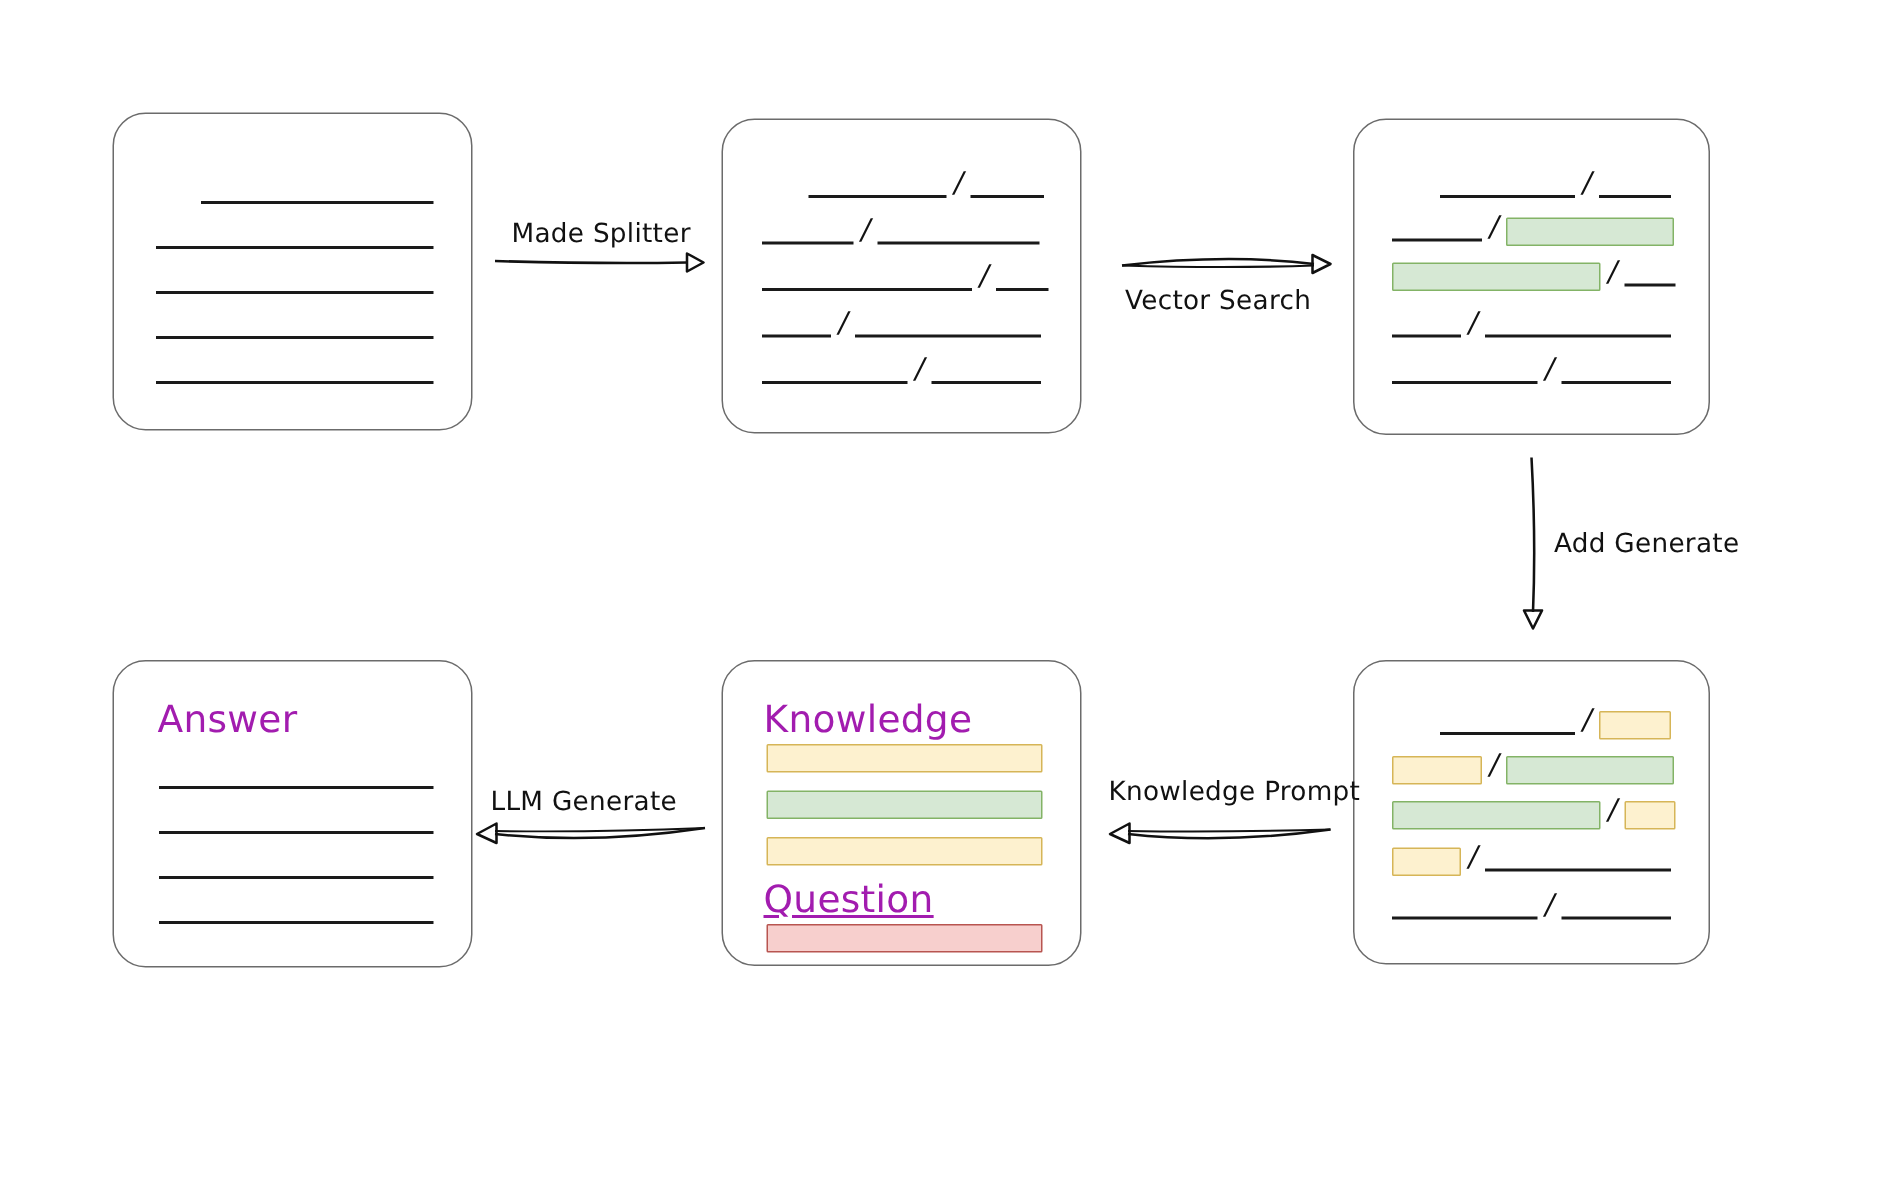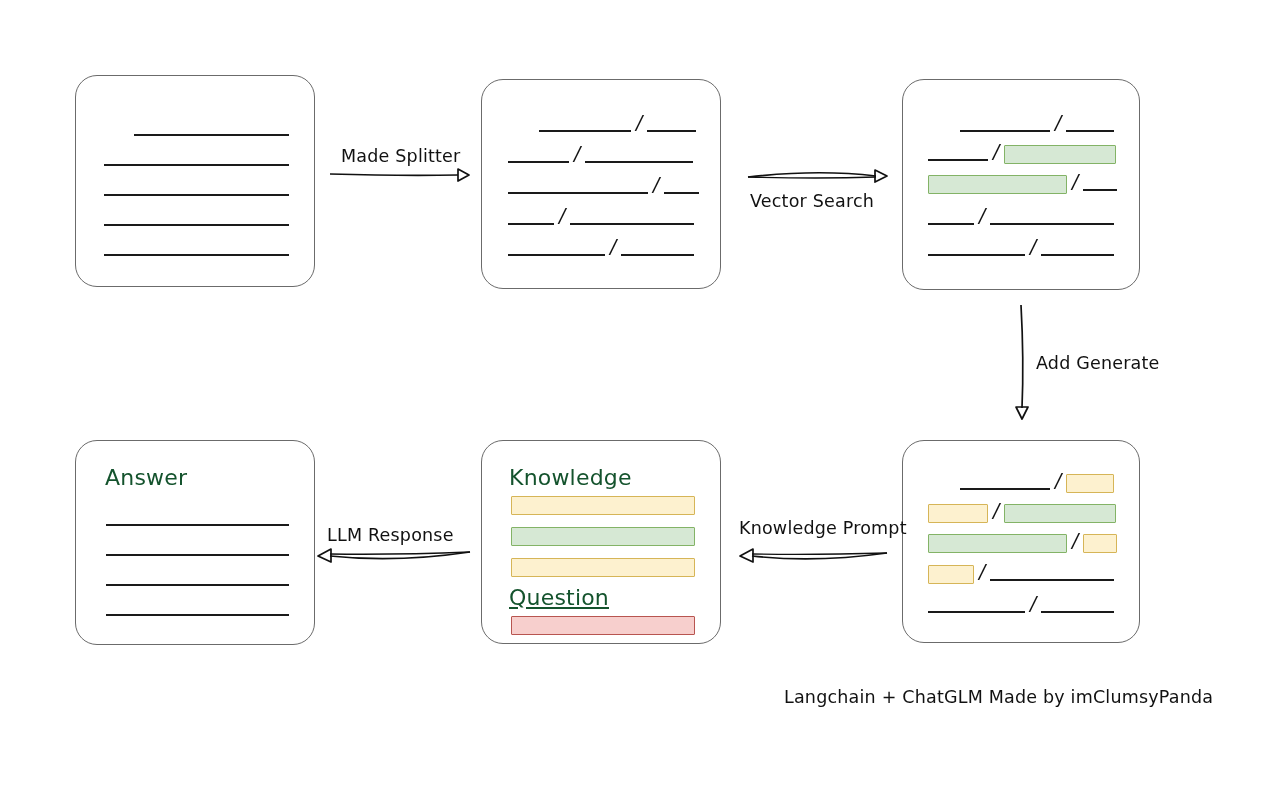--- a/index.html
+++ b/index.html
@@ -71,22 +71,22 @@
     border: 1.4px solid #b85550;
   }
   .bar {
     position: absolute;
     height: 19px;
     box-sizing: border-box;
     border-radius: 1px;
   }
   .boxlabel {
     position: absolute;
-    font-size: 22px;
-    color: #14532d;
+    font-size: 25px;
+    color: #a21caf;
     letter-spacing: .2px;
     white-space: nowrap;
   }
   .edge {
     position: absolute;
   }
   .edge svg {
     display: block;
     overflow: visible;
   }
@@ -285,21 +285,21 @@
     <div class="bar chip-red" style="left:29px; top:175px; width:184px;"></div>
   </div>
 
   <div class="edge" style="left:318px; top:545px; width:152px; height:22px;">
     <svg width="152" height="22" viewBox="0 0 152 22">
       <path d="M152 7 Q78 18 12 11" stroke="#111" stroke-width="1.7" fill="none"></path>
       <path d="M152 7 Q78 10 12 9" stroke="#111" stroke-width="1.3" fill="none"></path>
       <path d="M13 4 L0 11 L13 17 Z" fill="none" stroke="#111" stroke-width="1.7" stroke-linejoin="round"></path>
     </svg>
   </div>
-  <div class="edge-label" style="left:327px; top:525px;">LLM Response</div>
+  <div class="edge-label" style="left:327px; top:525px;">LLM Generate</div>
 
   <div class="box" style="left:75px; top:440px; width:240px; height:205px;">
 
     <div class="boxlabel" style="left:29px; top:24px;">Answer</div>
 
     <div class="rows">
       <div class="row" style="left:30px; top:68px; width:183px;">
         <div class="seg-line" style="width:100%;"></div>
       </div>
       <div class="row" style="left:30px; top:98px; width:183px;">
@@ -307,15 +307,14 @@
       </div>
       <div class="row" style="left:30px; top:128px; width:183px;">
         <div class="seg-line" style="width:100%;"></div>
       </div>
       <div class="row" style="left:30px; top:158px; width:183px;">
         <div class="seg-line" style="width:100%;"></div>
       </div>
     </div>
   </div>
 
-  <div class="footer" style="left:784px; top:687px;">Langchain + ChatGLM Made by imClumsyPanda</div>
 
 </div>
 
 </body></html>

